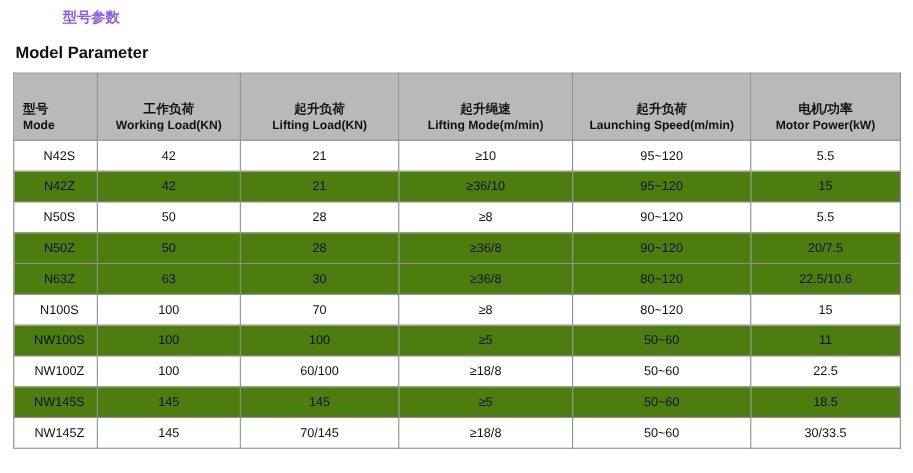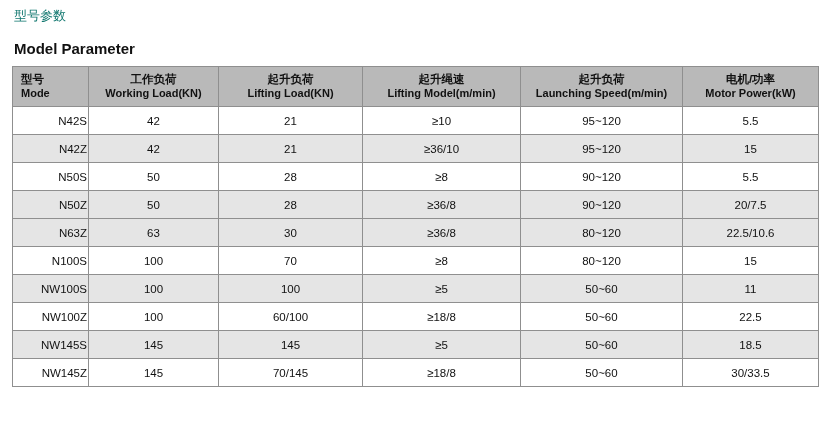--- a/index.html
+++ b/index.html
@@ -19,23 +19,24 @@
     width: 830px;
     height: 430px;
     box-sizing: border-box;
     padding: 8px 12px 0 12px;
   }
   .title-block {
     margin: 0 0 8px 2px;
   }
   .title-cn {
     font-size: 13px;
-    font-weight: normal;
+    font-weight: bold;
     line-height: 16px;
-    color: #0f766e;
+    color: #8b5cf6;
+    margin-left: 43px;
   }
   .title-en {
     font-size: 15px;
     font-weight: bold;
     line-height: 18px;
     color: #111111;
     margin-top: 16px;
   }
   table.param {
     width: 806px;
@@ -56,44 +57,45 @@
     font-size: 11px;
     font-weight: bold;
     color: #111111;
     line-height: 14px;
     vertical-align: middle;
   }
   thead th .hcn {
     display: block;
     font-size: 11.5px;
     font-weight: bold;
+    margin-top: 21px;
   }
   thead th .hen {
     display: block;
     font-size: 11px;
     font-weight: bold;
   }
   thead th.first {
     text-align: left;
     padding-left: 8px;
   }
   tbody td {
     border: 1px solid #8f8f8f;
     height: 25px;
     font-size: 11.5px;
     text-align: center;
     vertical-align: middle;
     color: #111111;
     background: #ffffff;
   }
   tbody tr.alt td {
-    background: #e5e5e5;
+    background: #4d7c0f;
   }
   tbody td.model {
-    text-align: right;
+    text-align: center;
     padding-left: 8px;
     font-weight: normal;
   }
 </style>
 </head>
 <body>
 
 <div class="page">
 
   <div class="title-block">
@@ -119,21 +121,21 @@
         <th>
           <span class="hcn">工作负荷</span>
           <span class="hen">Working Load(KN)</span>
         </th>
         <th>
           <span class="hcn">起升负荷</span>
           <span class="hen">Lifting Load(KN)</span>
         </th>
         <th>
           <span class="hcn">起升绳速</span>
-          <span class="hen">Lifting Model(m/min)</span>
+          <span class="hen">Lifting Mode(m/min)</span>
         </th>
         <th>
           <span class="hcn">起升负荷</span>
           <span class="hen">Launching Speed(m/min)</span>
         </th>
         <th>
           <span class="hcn">电机/功率</span>
           <span class="hen">Motor Power(kW)</span>
         </th>
       </tr>

